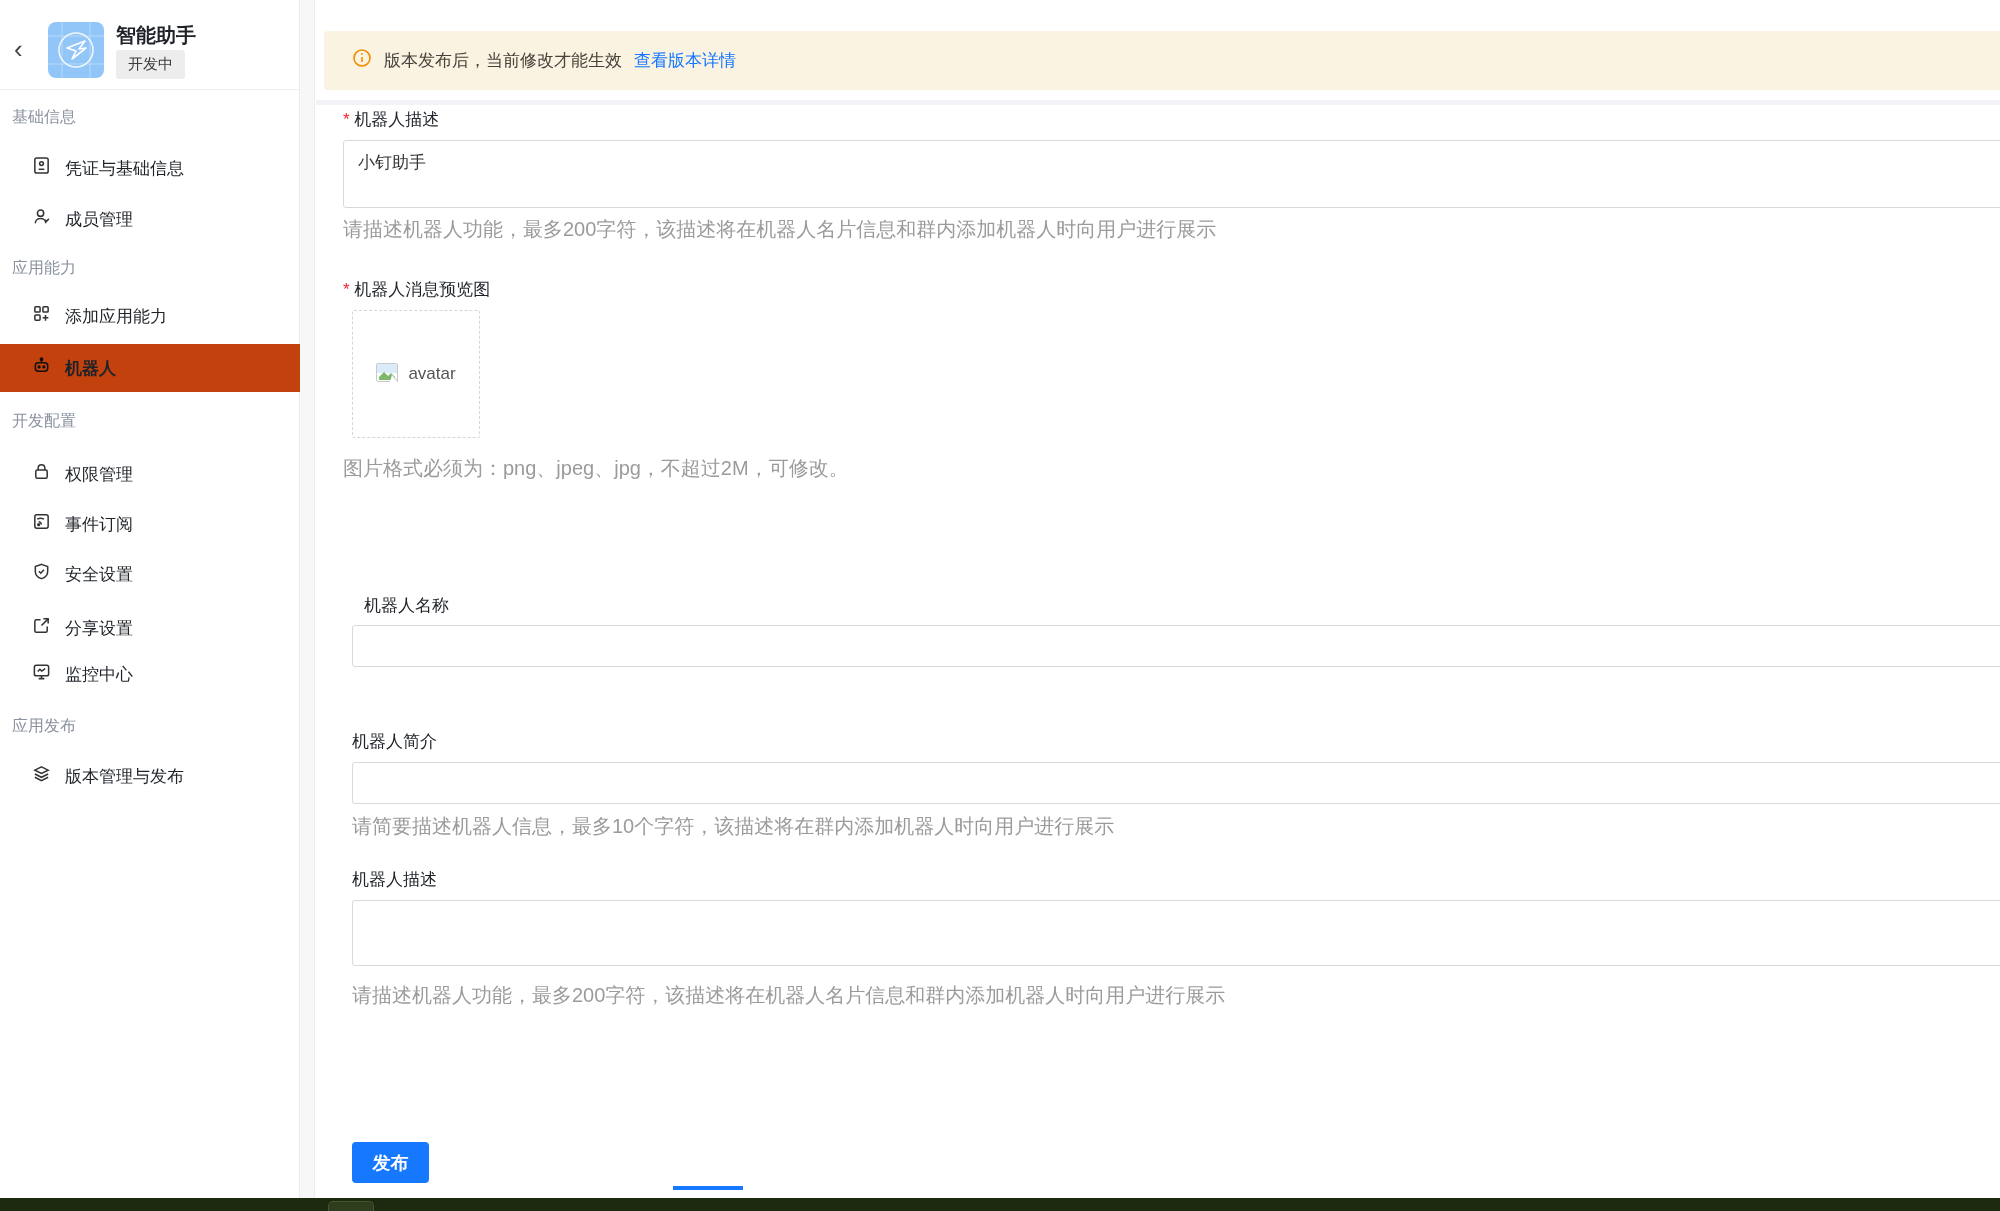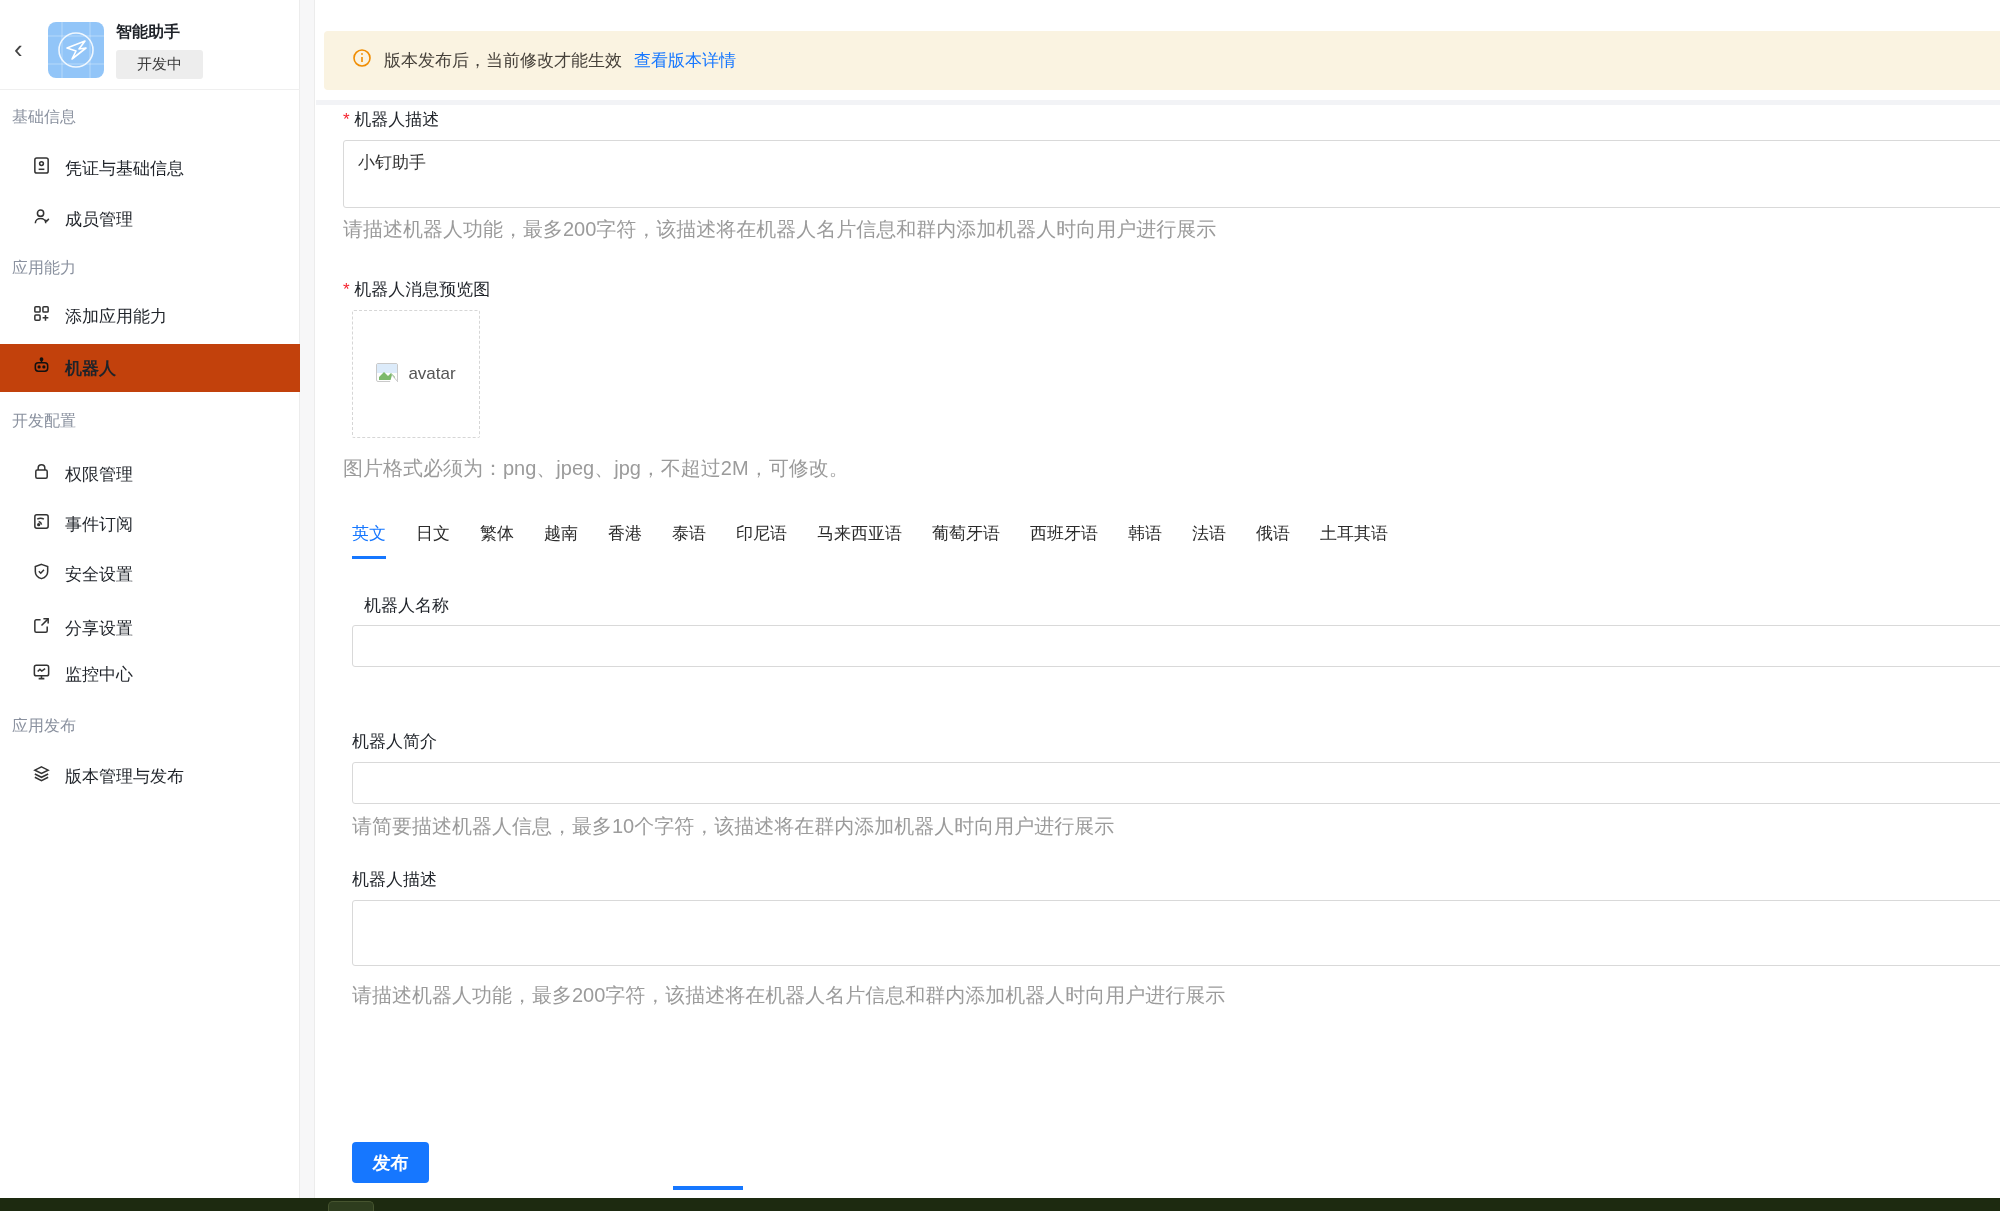--- a/index.html
+++ b/index.html
@@ -5,22 +5,22 @@
   * { margin:0; padding:0; box-sizing:border-box; }
   html,body { width:2000px; height:1211px; background:#fff; font-family:"Liberation Sans", sans-serif; }
   #page { position:relative; width:2000px; height:1211px; overflow:hidden; background:#fff; }
 
   
   .sidebar { position:absolute; left:0; top:0; width:300px; height:1198px; background:#fff; border-right:1px solid #ececec; z-index:3; }
   .side-scrollbar { position:absolute; left:300px; top:0; width:15px; height:1198px; background:#f7f7f8; border-right:1px solid #ececec; z-index:3; }
   .side-header { position:absolute; left:0; top:0; width:300px; height:90px; border-bottom:1px solid #efefef; }
   .back-btn { position:absolute; left:14px; top:36px; font-size:26px; color:#444; line-height:26px; cursor:pointer; }
   .app-logo { position:absolute; left:48px; top:22px; width:56px; height:56px; border-radius:8px; background:#92c5f8; overflow:hidden; }
-  .app-name { position:absolute; left:116px; top:22px; font-size:16px; font-weight:bold; color:#1f2329; }
-  .app-badge { position:absolute; left:116px; top:50px; background:#ededed; color:#3c3c3c; font-size:15px; padding:5px 21px; border-radius:3px; }
+  .app-name { position:absolute; left:116px; top:22px; font-size:20px; font-weight:bold; color:#1f2329; }
+  .app-badge { position:absolute; left:116px; top:50px; background:#ededed; color:#3c3c3c; font-size:15px; padding:5px 12px; border-radius:3px; }
   .sec-label { position:absolute; left:12px; font-size:16px; color:#8a919f; }
   .nav-item { position:absolute; left:0; width:300px; height:48px; display:flex; align-items:center; gap:14px; padding-left:32px; cursor:pointer; color:#1f2329; font-size:17px; }
   .nav-item.active { background:#c2410c; font-weight:bold; }
   .nav-item svg { flex:0 0 auto; }
 
   
   .main { position:absolute; left:316px; top:0; width:1684px; height:1198px; background:#fff; overflow:hidden; }
   .banner { position:absolute; left:8px; top:31px; width:1700px; height:59px; background:#faf3e1; border-radius:4px; display:flex; align-items:center; gap:12px; padding-left:28px; font-size:17px; color:#46413a; }
   .banner a { color:#1677ff; text-decoration:none; cursor:pointer; }
   .top-strip { position:absolute; left:0; top:100px; width:1684px; height:5px; background:#f2f3f6; }
@@ -218,36 +218,20 @@
             <path d="M1 1h20v9H1z" fill="#dcebfa"></path>
             <path d="M3 14l5-5 4 4 3-3 4 4v3H3z" fill="#7cb96b"></path>
             <path d="M16 12l6 7h-8z" fill="#fff"></path>
             <path d="M15.5 11.5l6.5 7.5" stroke="#c9c9c9"></path>
           </svg>
       </span>
       <span class="alt-text">avatar</span>
     </div>
     <div class="f-helper" style="top:455px">图片格式必须为：png、jpeg、jpg，不超过2M，可修改。</div>
 
-    <div class="tabs">
-      <span class="tab active">英文</span>
-      <span class="tab">日文</span>
-      <span class="tab">繁体</span>
-      <span class="tab">越南</span>
-      <span class="tab">香港</span>
-      <span class="tab">泰语</span>
-      <span class="tab">印尼语</span>
-      <span class="tab">马来西亚语</span>
-      <span class="tab">葡萄牙语</span>
-      <span class="tab">西班牙语</span>
-      <span class="tab">韩语</span>
-      <span class="tab">法语</span>
-      <span class="tab">俄语</span>
-      <span class="tab">土耳其语</span>
-    </div>
 
     <div class="f-label" style="top:594px;left:48px">机器人名称</div>
     <input class="f-input" style="top: 625px; height: 42px; left: 36px;" value="">
 
     <div class="f-label" style="top:730px;left:36px">机器人简介</div>
     <input class="f-input" style="top: 762px; height: 42px; left: 36px;" value="">
     <div class="f-helper" style="top:813px;left:36px">请简要描述机器人信息，最多10个字符，该描述将在群内添加机器人时向用户进行展示</div>
 
     <div class="f-label" style="top:868px;left:36px">机器人描述</div>
     <textarea class="f-textarea" style="top: 900px; height: 66px; left: 36px;"></textarea>

